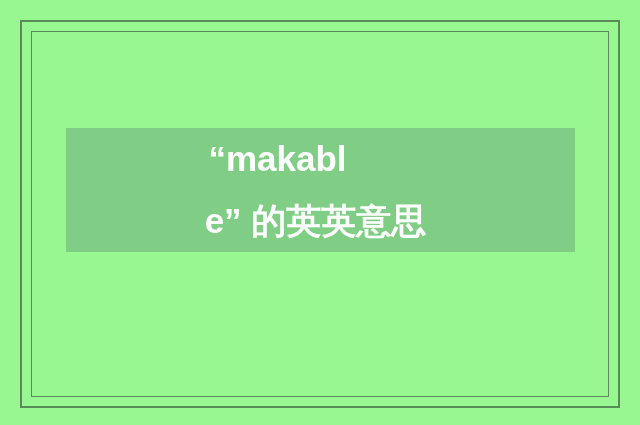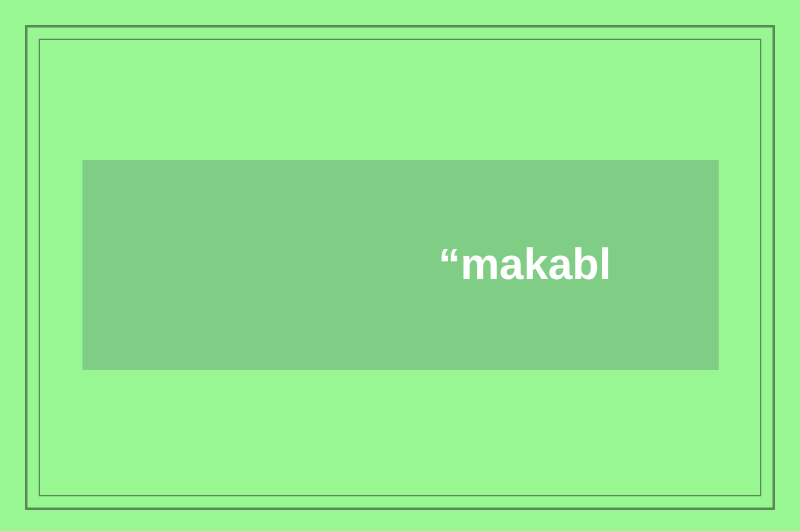--- a/index.html
+++ b/index.html
@@ -39,26 +39,26 @@
     box-sizing: border-box;
     border: 1px solid #5a8a57;
   }
 
   
   #headline-panel {
     position: absolute;
     left: 66px;
     top: 128px;
     width: 509px;
-    height: 168px;
+    height: 124px;
     background: #80ce86;
     display: flex;
-    flex-direction: row;
+    flex-direction: column;
     align-items: center;
-    justify-content: flex-end;
+    justify-content: space-between;
   }
 
   .headline-line {
     color: #ffffff;
     font-weight: bold;
     font-size: 35px;
     line-height: 62px;
     letter-spacing: 0px;
     white-space: pre;
     text-align: center;
@@ -69,15 +69,16 @@
 </head>
 <body>
 
 <div id="canvas">
 
   <div id="outer-frame"></div>
   <div id="inner-frame"></div>
 
   <div id="headline-panel">
     <div class="headline-line" id="headline-line-1">“makabl</div>
+    <div class="headline-line" id="headline-line-2">e” 的英英意思</div>
   </div>
 
 </div>
 
 </body></html>

